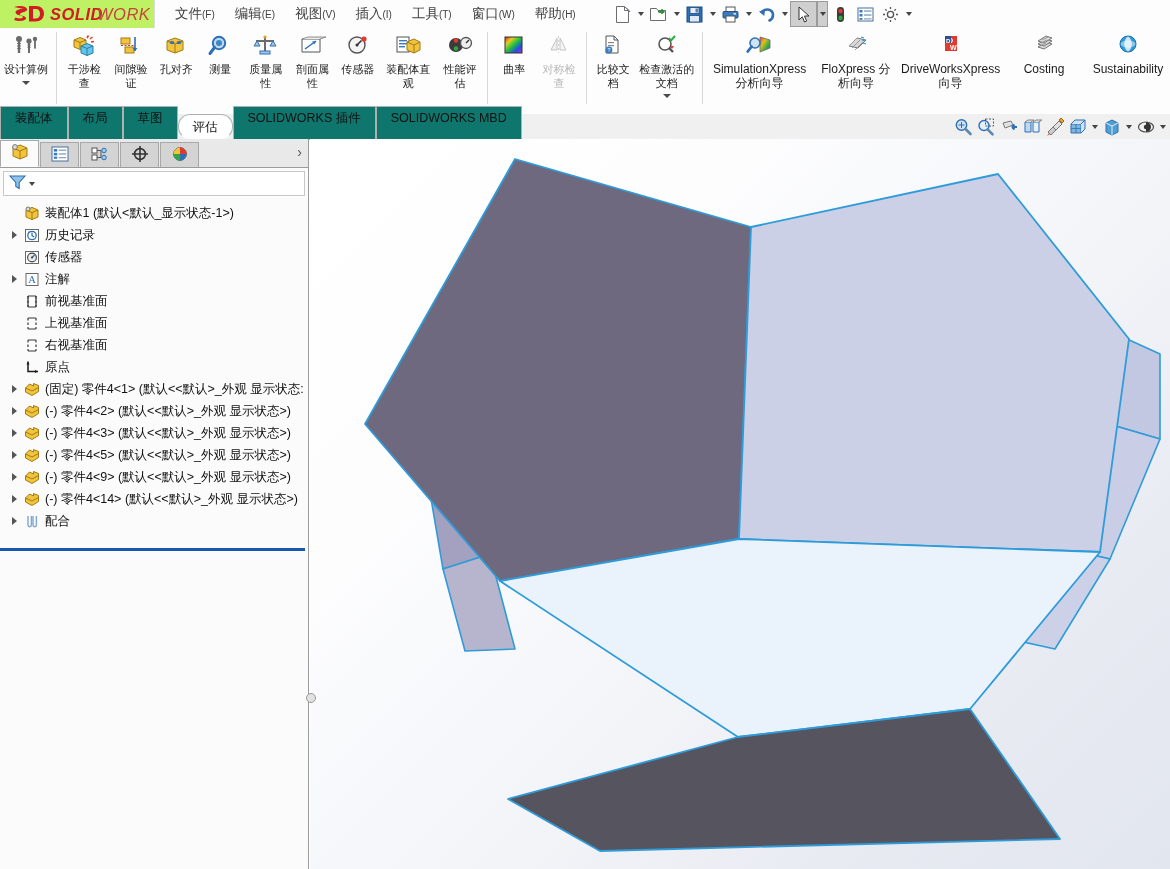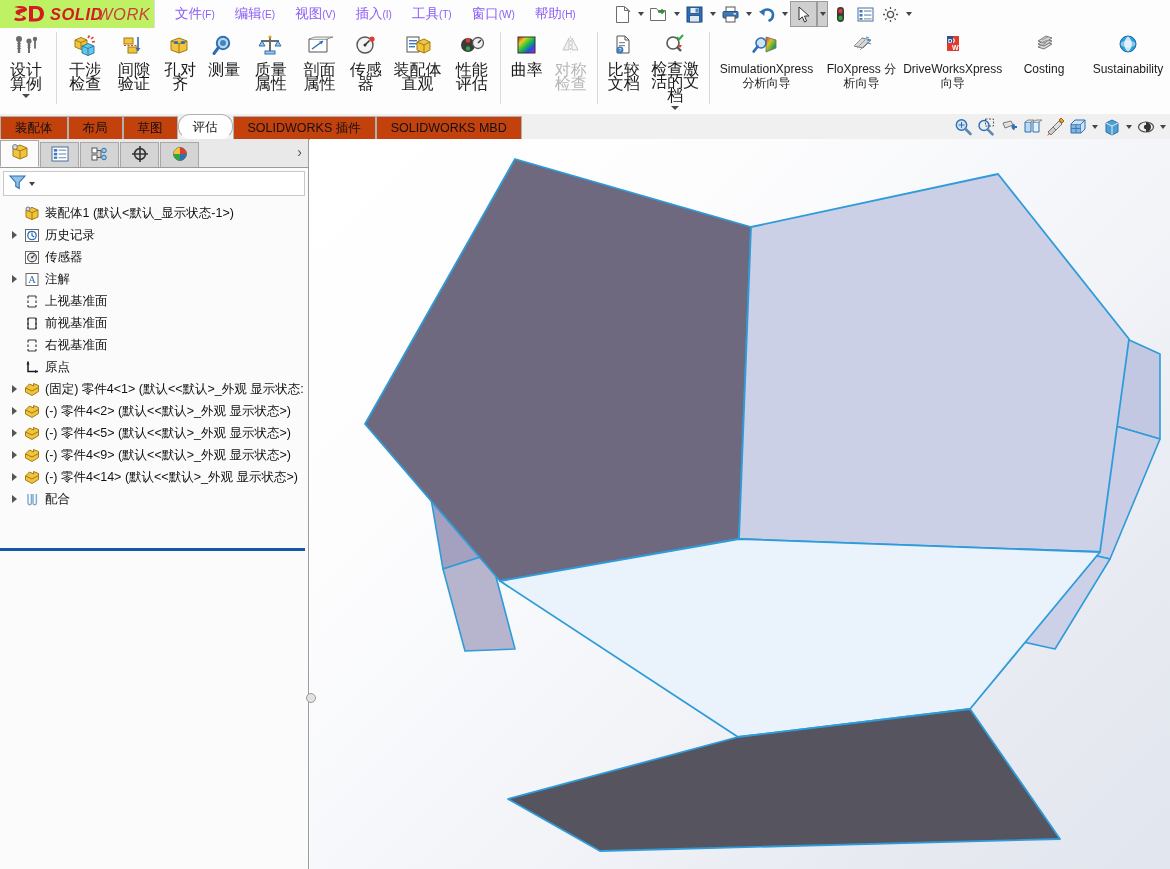--- a/index.html
+++ b/index.html
@@ -18,21 +18,21 @@
     display:flex;align-items:center;
   }
   .logo{
     width:155px;height:28px;display:flex;align-items:center;
     padding-left:10px;box-sizing:border-box;
     border-right:1px solid #ddd;background:#bef264;
   }
   .logo svg{display:block;}
   .menu-items{display:flex;align-items:center;margin-left:18px;gap:16px;}
   .menu-item{
-    font-size:13.5px;color:#8b5cf6;cursor:default;padding:3px 2px;white-space:nowrap;
+    font-size:13.5px;color:#404040;cursor:default;padding:3px 2px;white-space:nowrap;
   }
   .menu-item .mn{font-size:10px;vertical-align:baseline;}
   .pin-wrap{margin-left:22px;display:flex;align-items:center;}
 
   .qtoolbar{
     position:absolute;left:610px;top:0;height:28px;display:flex;align-items:center;gap:0px;
   }
   .qt-btn{display:flex;align-items:center;height:26px;padding:0 3px;cursor:default;}
   .qt-arrow{width:11px;height:26px;display:flex;align-items:center;justify-content:center;cursor:default;}
   .qt-arrow:after{content:"";border-left:3.5px solid transparent;border-right:3.5px solid transparent;border-top:4px solid #444;display:block;}
@@ -47,39 +47,39 @@
   .rgroup{display:flex;align-items:flex-start;height:86px;}
   .rsep{width:1px;height:72px;background:#d9d9d9;margin:4px 4px 0 4px;}
   .rbtn{
     width:auto;min-width:44px;max-width:62px;height:84px;
     display:flex;flex-direction:column;align-items:center;
     padding:4px 3px 0 3px;box-sizing:border-box;cursor:default;
     text-align:center;
   }
   .rbtn .ico{height:30px;display:flex;align-items:center;justify-content:center;margin-bottom:1px;}
   .rbtn .lbl{
-    font-size:16px;line-height:13.5px;color:#1b1b1b;
+    font-size:11px;line-height:13.5px;color:#1b1b1b;
     word-break:break-all;white-space:normal;
   }
   .rbtn.wide{min-width:84px;max-width:106px;}
   .rbtn.wide .lbl{font-size:12px;word-break:normal;}
   .rbtn.first{min-width:52px;max-width:56px;}
   .rbtn.dis .lbl{color:#b7b7b7;}
   .drop-caret{margin-top:2px;width:12px;height:8px;display:flex;align-items:center;justify-content:center;}
   .drop-caret:after{content:"";border-left:4px solid transparent;border-right:4px solid transparent;border-top:4px solid #4a4a4a;display:block;}
 
   
   .tabstrip{
     position:absolute;left:0;top:114px;width:1170px;height:25px;
     background:#f0f0f0;border-bottom:1px solid #b5b5b5;
     display:flex;align-items:flex-end;
   }
   .tab{
-    height:23px;line-height:23px;padding:0 14px;margin-right:0px;
-    font-size:12.5px;color:#111;background:#c2410c;
+    height:33px;line-height:23px;padding:0 14px;margin-right:0px;
+    font-size:12.5px;color:#111;background:#0f766e;
     border:1px solid #b0b0b0;border-bottom:none;box-sizing:border-box;cursor:default;
     white-space:nowrap;
   }
   .tab.active{background:#fff;border-bottom:1px solid #fff;height:25px;line-height:24px;border-radius:12px;}
   .viewtools{
     position:absolute;right:2px;top:115px;height:24px;display:flex;align-items:center;gap:1px;
   }
   .vt{width:22px;height:22px;display:flex;align-items:center;justify-content:center;cursor:default;}
   .vt-caret{width:10px;height:22px;display:flex;align-items:center;justify-content:center;cursor:default;}
   .vt-caret:after{content:"";border-left:3.5px solid transparent;border-right:3.5px solid transparent;border-top:4px solid #444;display:block;}
@@ -726,36 +726,36 @@
               <text x="9" y="12" text-anchor="middle" font-size="10.5" font-family="'Liberation Serif',serif" fill="#2f6fb5">A</text>
             </svg>
         </span>
         <span class="tlabel">注解</span>
       </div>
 
       <div class="trow">
         <span class="tw"></span>
         <span class="ticon">
           <svg width="18" height="17" viewBox="0 0 18 17">
+              <path d="M5 3 h8 M5 3 v11 M13 3 v11 M5 14 h8" fill="none" stroke="#3a3a3a" stroke-width="1.2" stroke-dasharray="9 0"></path>
+              <path d="M5 3 v11 M13 3 v11" stroke="#3a3a3a" stroke-width="1.2" stroke-dasharray="2.5 2"></path>
+            </svg>
+        </span>
+        <span class="tlabel">前视基准面</span>
+      </div>
+
+      <div class="trow">
+        <span class="tw"></span>
+        <span class="ticon">
+          <svg width="18" height="17" viewBox="0 0 18 17">
               <path d="M5 3 h8 M5 14 h8" fill="none" stroke="#3a3a3a" stroke-width="1.2"></path>
               <path d="M5 3 v11 M13 3 v11" stroke="#3a3a3a" stroke-width="1.2" stroke-dasharray="2.5 2"></path>
             </svg>
         </span>
         <span class="tlabel">上视基准面</span>
-      </div>
-
-      <div class="trow">
-        <span class="tw"></span>
-        <span class="ticon">
-          <svg width="18" height="17" viewBox="0 0 18 17">
-              <path d="M5 3 h8 M5 3 v11 M13 3 v11 M5 14 h8" fill="none" stroke="#3a3a3a" stroke-width="1.2" stroke-dasharray="9 0"></path>
-              <path d="M5 3 v11 M13 3 v11" stroke="#3a3a3a" stroke-width="1.2" stroke-dasharray="2.5 2"></path>
-            </svg>
-        </span>
-        <span class="tlabel">前视基准面</span>
       </div>
 
       <div class="trow">
         <span class="tw"></span>
         <span class="ticon">
           <svg width="18" height="17" viewBox="0 0 18 17">
               <path d="M5 3 h8 M5 14 h8" fill="none" stroke="#3a3a3a" stroke-width="1.2"></path>
               <path d="M5 3 v11 M13 3 v11" stroke="#3a3a3a" stroke-width="1.2" stroke-dasharray="2.5 2"></path>
             </svg>
         </span>
@@ -789,20 +789,30 @@
         <span class="tw has"></span>
         <span class="ticon">
           <svg width="18" height="17" viewBox="0 0 18 17">
               <path d="M2.5 7 l4 -4 l4 2 l0 -2.5 l5 2 l0 6 l-6.5 4 l-6.5 -3.5 z" fill="#f2c33c" stroke="#a07c12"></path>
               <path d="M2.5 7 l6.5 3 l6.5 -3.5" fill="none" stroke="#a07c12"></path>
             </svg>
         </span>
         <span class="tlabel">(-) 零件4&lt;2&gt;  (默认&lt;&lt;默认&gt;_外观 显示状态&gt;)</span>
       </div>
 
+      <div class="trow">
+        <span class="tw has"></span>
+        <span class="ticon">
+          <svg width="18" height="17" viewBox="0 0 18 17">
+              <path d="M2.5 7 l4 -4 l4 2 l0 -2.5 l5 2 l0 6 l-6.5 4 l-6.5 -3.5 z" fill="#f2c33c" stroke="#a07c12"></path>
+              <path d="M2.5 7 l6.5 3 l6.5 -3.5" fill="none" stroke="#a07c12"></path>
+            </svg>
+        </span>
+        <span class="tlabel">(-) 零件4&lt;3&gt;  (默认&lt;&lt;默认&gt;_外观 显示状态&gt;)</span>
+      </div>
 
       <div class="trow">
         <span class="tw has"></span>
         <span class="ticon">
           <svg width="18" height="17" viewBox="0 0 18 17">
               <path d="M2.5 7 l4 -4 l4 2 l0 -2.5 l5 2 l0 6 l-6.5 4 l-6.5 -3.5 z" fill="#f2c33c" stroke="#a07c12"></path>
               <path d="M2.5 7 l6.5 3 l6.5 -3.5" fill="none" stroke="#a07c12"></path>
             </svg>
         </span>
         <span class="tlabel">(-) 零件4&lt;5&gt;  (默认&lt;&lt;默认&gt;_外观 显示状态&gt;)</span>

